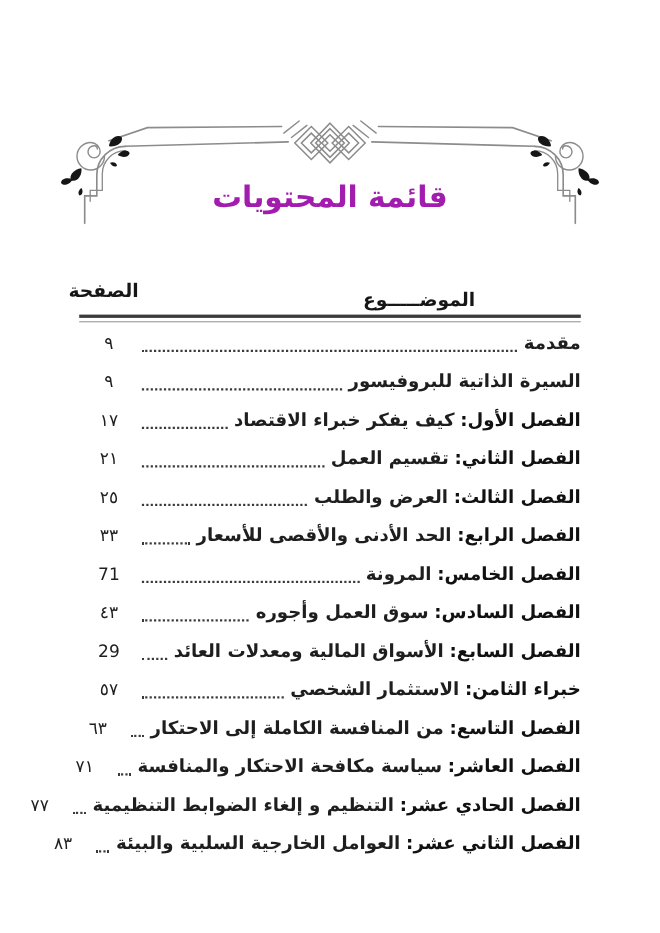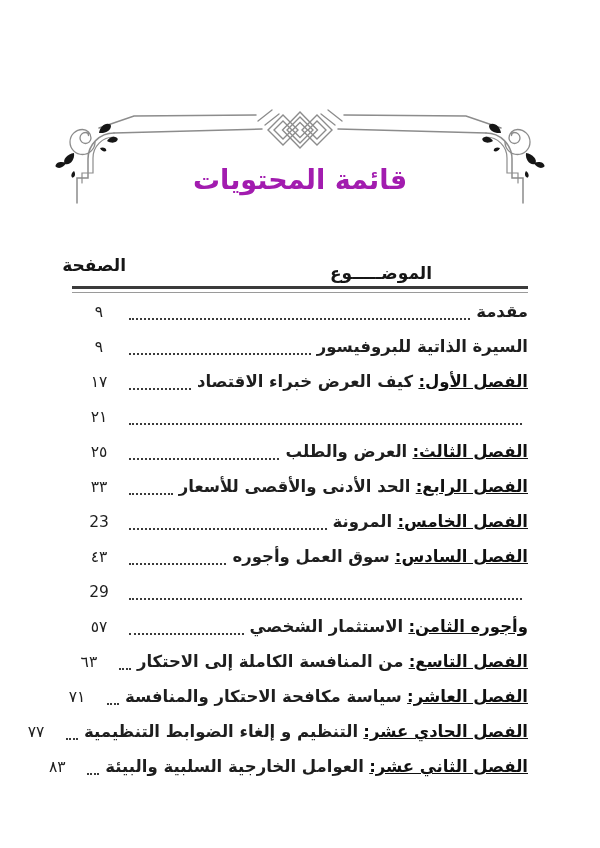--- a/index.html
+++ b/index.html
@@ -40,21 +40,21 @@
   }
   .toc-rows{
     position:absolute;top:294px;left:72px;width:456px;
   }
   .toc-row{
     height:35px;
     display:flex;direction:rtl;align-items:center;
     font-size:16.5px;color:#1e1e1e;
   }
   .entry-text{white-space:nowrap;}
-  .entry-label{font-weight:bold;color:#111;text-decoration:underline;}
+  .entry-label{font-weight:bold;color:#111;}
   .entry-title{font-weight:bold;}
   .leader{
     flex:1;
     height:15px;
     border-bottom:2px dotted #3a3a3a;
     margin-right:6px;   
     margin-left:3px;    
     min-width:12px;
   }
   .page-num{
@@ -124,61 +124,63 @@
       <span class="page-num">٩</span>
     </div>
 
     <div class="toc-row">
       <span class="entry-text"> <span class="entry-title">السيرة الذاتية للبروفيسور</span></span>
       <span class="leader"></span>
       <span class="page-num">٩</span>
     </div>
 
     <div class="toc-row">
-      <span class="entry-text"><b class="entry-label">الفصل الأول:</b> <span class="entry-title">كيف العرض خبراء الاقتصاد</span></span>
+      <span class="entry-text"><b class="entry-label">الفصل الأول:</b> <span class="entry-title">كيف يفكر خبراء الاقتصاد</span></span>
       <span class="leader"></span>
       <span class="page-num">١٧</span>
     </div>
 
     <div class="toc-row">
+      <span class="entry-text"><b class="entry-label">الفصل الثاني:</b> <span class="entry-title">تقسيم العمل</span></span>
       <span class="leader"></span>
       <span class="page-num">٢١</span>
     </div>
 
     <div class="toc-row">
       <span class="entry-text"><b class="entry-label">الفصل الثالث:</b> <span class="entry-title">العرض والطلب</span></span>
       <span class="leader"></span>
       <span class="page-num">٢٥</span>
     </div>
 
     <div class="toc-row">
       <span class="entry-text"><b class="entry-label">الفصل الرابع:</b> <span class="entry-title">الحد الأدنى والأقصى للأسعار</span></span>
       <span class="leader"></span>
       <span class="page-num">٣٣</span>
     </div>
 
     <div class="toc-row">
       <span class="entry-text"><b class="entry-label">الفصل الخامس:</b> <span class="entry-title">المرونة</span></span>
       <span class="leader"></span>
-      <span class="page-num">23</span>
+      <span class="page-num">71</span>
     </div>
 
     <div class="toc-row">
       <span class="entry-text"><b class="entry-label">الفصل السادس:</b> <span class="entry-title">سوق العمل وأجوره</span></span>
       <span class="leader"></span>
       <span class="page-num">٤٣</span>
     </div>
 
     <div class="toc-row">
+      <span class="entry-text"><b class="entry-label">الفصل السابع:</b> <span class="entry-title">الأسواق المالية ومعدلات العائد</span></span>
       <span class="leader"></span>
       <span class="page-num">29</span>
     </div>
 
     <div class="toc-row">
-      <span class="entry-text"><b class="entry-label">وأجوره الثامن:</b> <span class="entry-title">الاستثمار الشخصي</span></span>
+      <span class="entry-text"><b class="entry-label">خبراء الثامن:</b> <span class="entry-title">الاستثمار الشخصي</span></span>
       <span class="leader"></span>
       <span class="page-num">٥٧</span>
     </div>
 
     <div class="toc-row">
       <span class="entry-text"><b class="entry-label">الفصل التاسع:</b> <span class="entry-title">من المنافسة الكاملة إلى الاحتكار</span></span>
       <span class="leader"></span>
       <span class="page-num">٦٣</span>
     </div>
 

